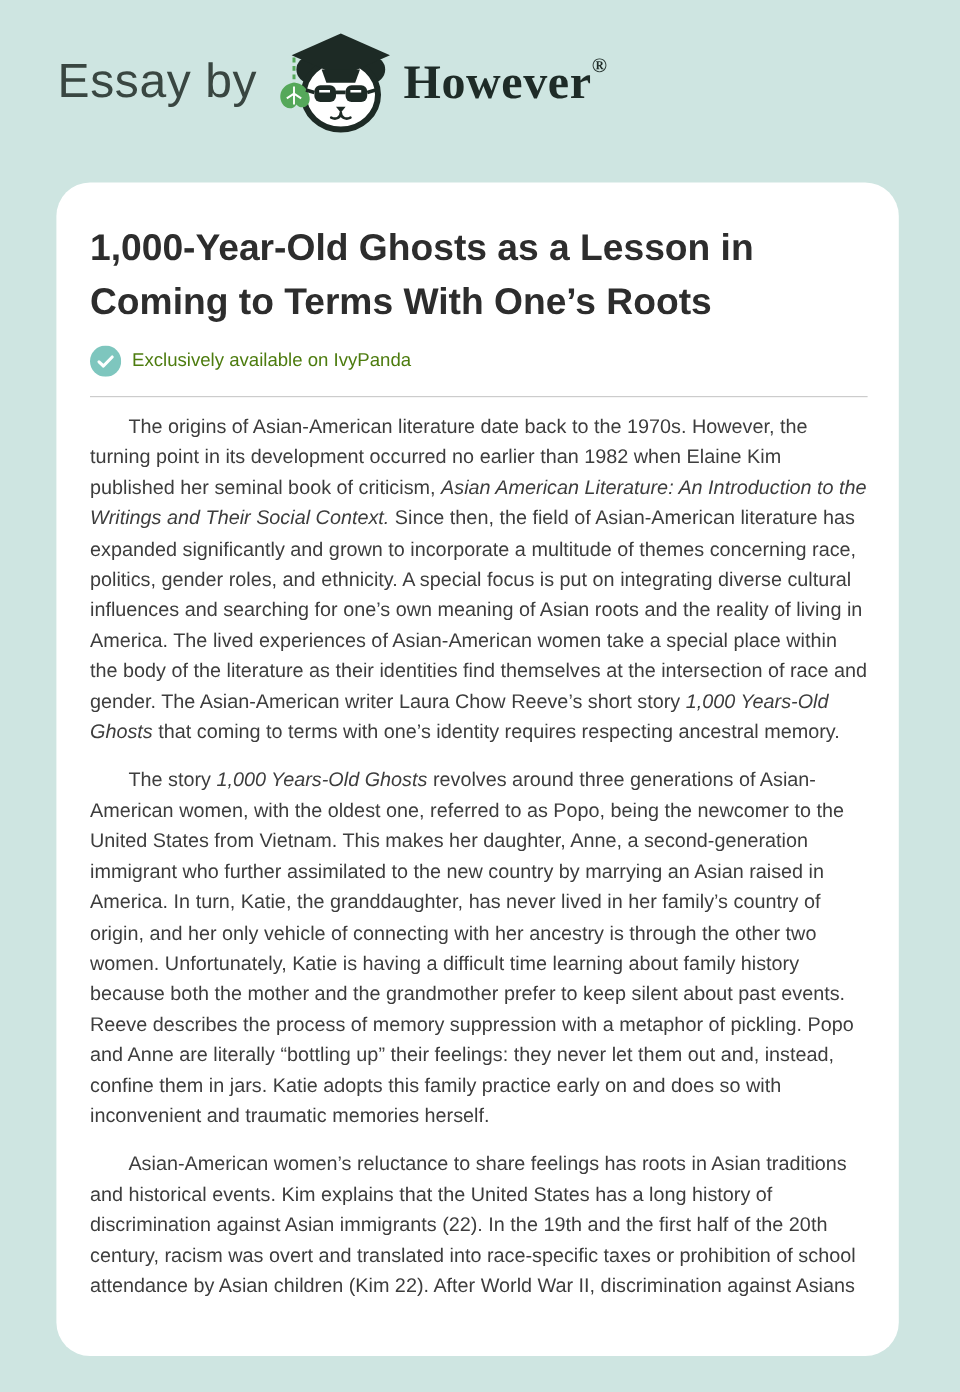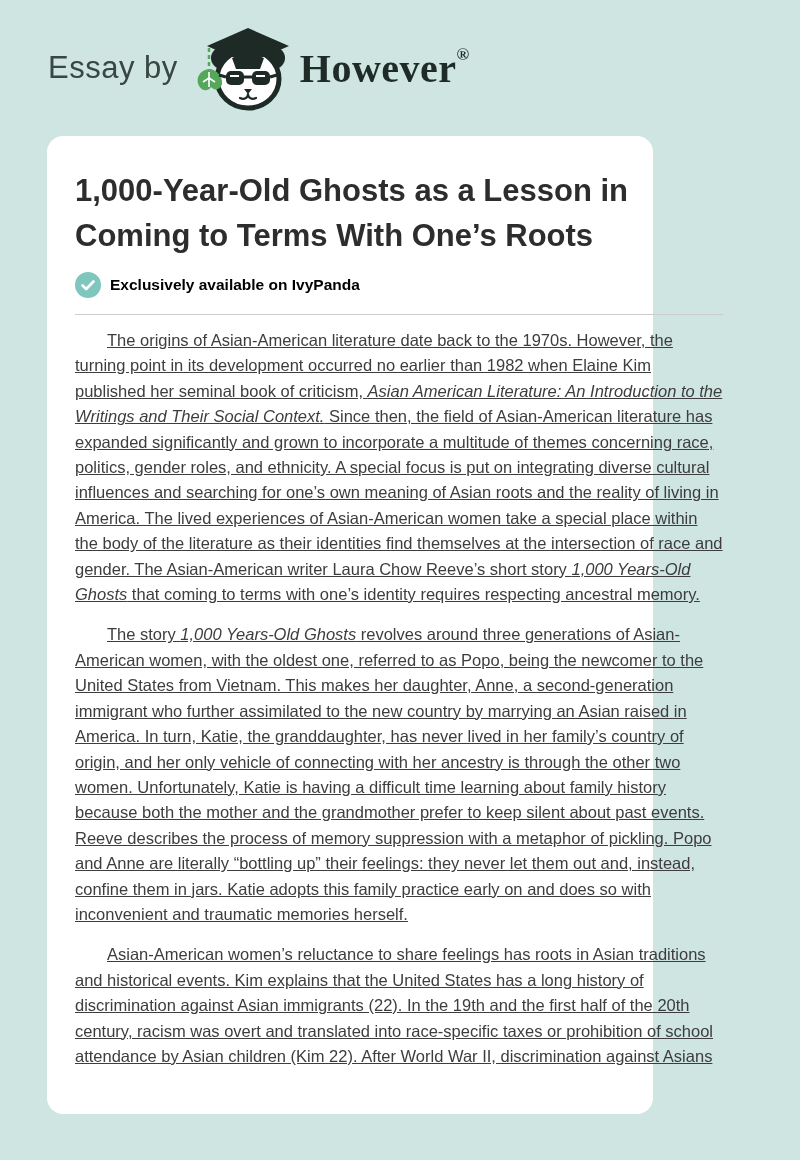--- a/index.html
+++ b/index.html
@@ -11,21 +11,21 @@
     background: #cee5e1;
     min-height: 1160px;
   }
   .header {
     height: 136px;
     display: flex;
     align-items: center;
     padding-left: 48px;
   }
   .header-prefix {
-    font-size: 31px;
+    font-size: 40px;
     color: #394641;
     letter-spacing: 0.5px;
   }
   .logo {
     margin-left: 16px;
     margin-right: 8px;
     width: 98px;
     height: 86px;
     display: block;
   }
@@ -35,24 +35,24 @@
     font-size: 40px;
     color: #1e2b27;
     letter-spacing: 0.5px;
   }
   .brand sup {
     font-size: 17px;
     vertical-align: 22px;
     font-weight: bold;
   }
   .card {
-    width: 606px;
-    margin: 0 auto 0 47px;
+    width: 702px;
+    margin: 16px auto 0 47px;
     background: #ffffff;
-    border-radius: 16px;
+    border-radius: 28px;
     padding: 30px 28px 30px 28px;
     min-height: 971px;
   }
   .card-inner { width: 648px; margin: 0 auto; }
   .title {
     font-size: 31px;
     line-height: 45px;
     font-weight: bold;
     color: #2d2d2d;
     margin-top: 2px;
@@ -63,37 +63,36 @@
     align-items: center;
   }
   .badge-icon {
     width: 26px;
     height: 26px;
     flex: 0 0 26px;
     margin-right: 9px;
   }
   .badge-label {
     font-size: 15.5px;
-    font-weight: bold;
-    color: #000000;
+    font-weight: normal;
+    color: #4d7c0f;
   }
   .divider {
     border: none;
     border-top: 1px solid #cccccc;
     margin-top: 16px;
     margin-bottom: 0;
   }
   .essay-body { margin-top: 13px; }
   .para {
     font-size: 16.5px;
     line-height: 25.4px;
     color: #3d3d3d;
     text-indent: 32px;
     margin-bottom: 15px;
-    text-decoration: underline;
   }
   .para em { font-style: italic; }
 </style>
 </head>
 <body>
 
 <div class="header">
   <span class="header-prefix">Essay by</span>
 
   <svg class="logo" viewBox="0 0 98 86" aria-hidden="true">

